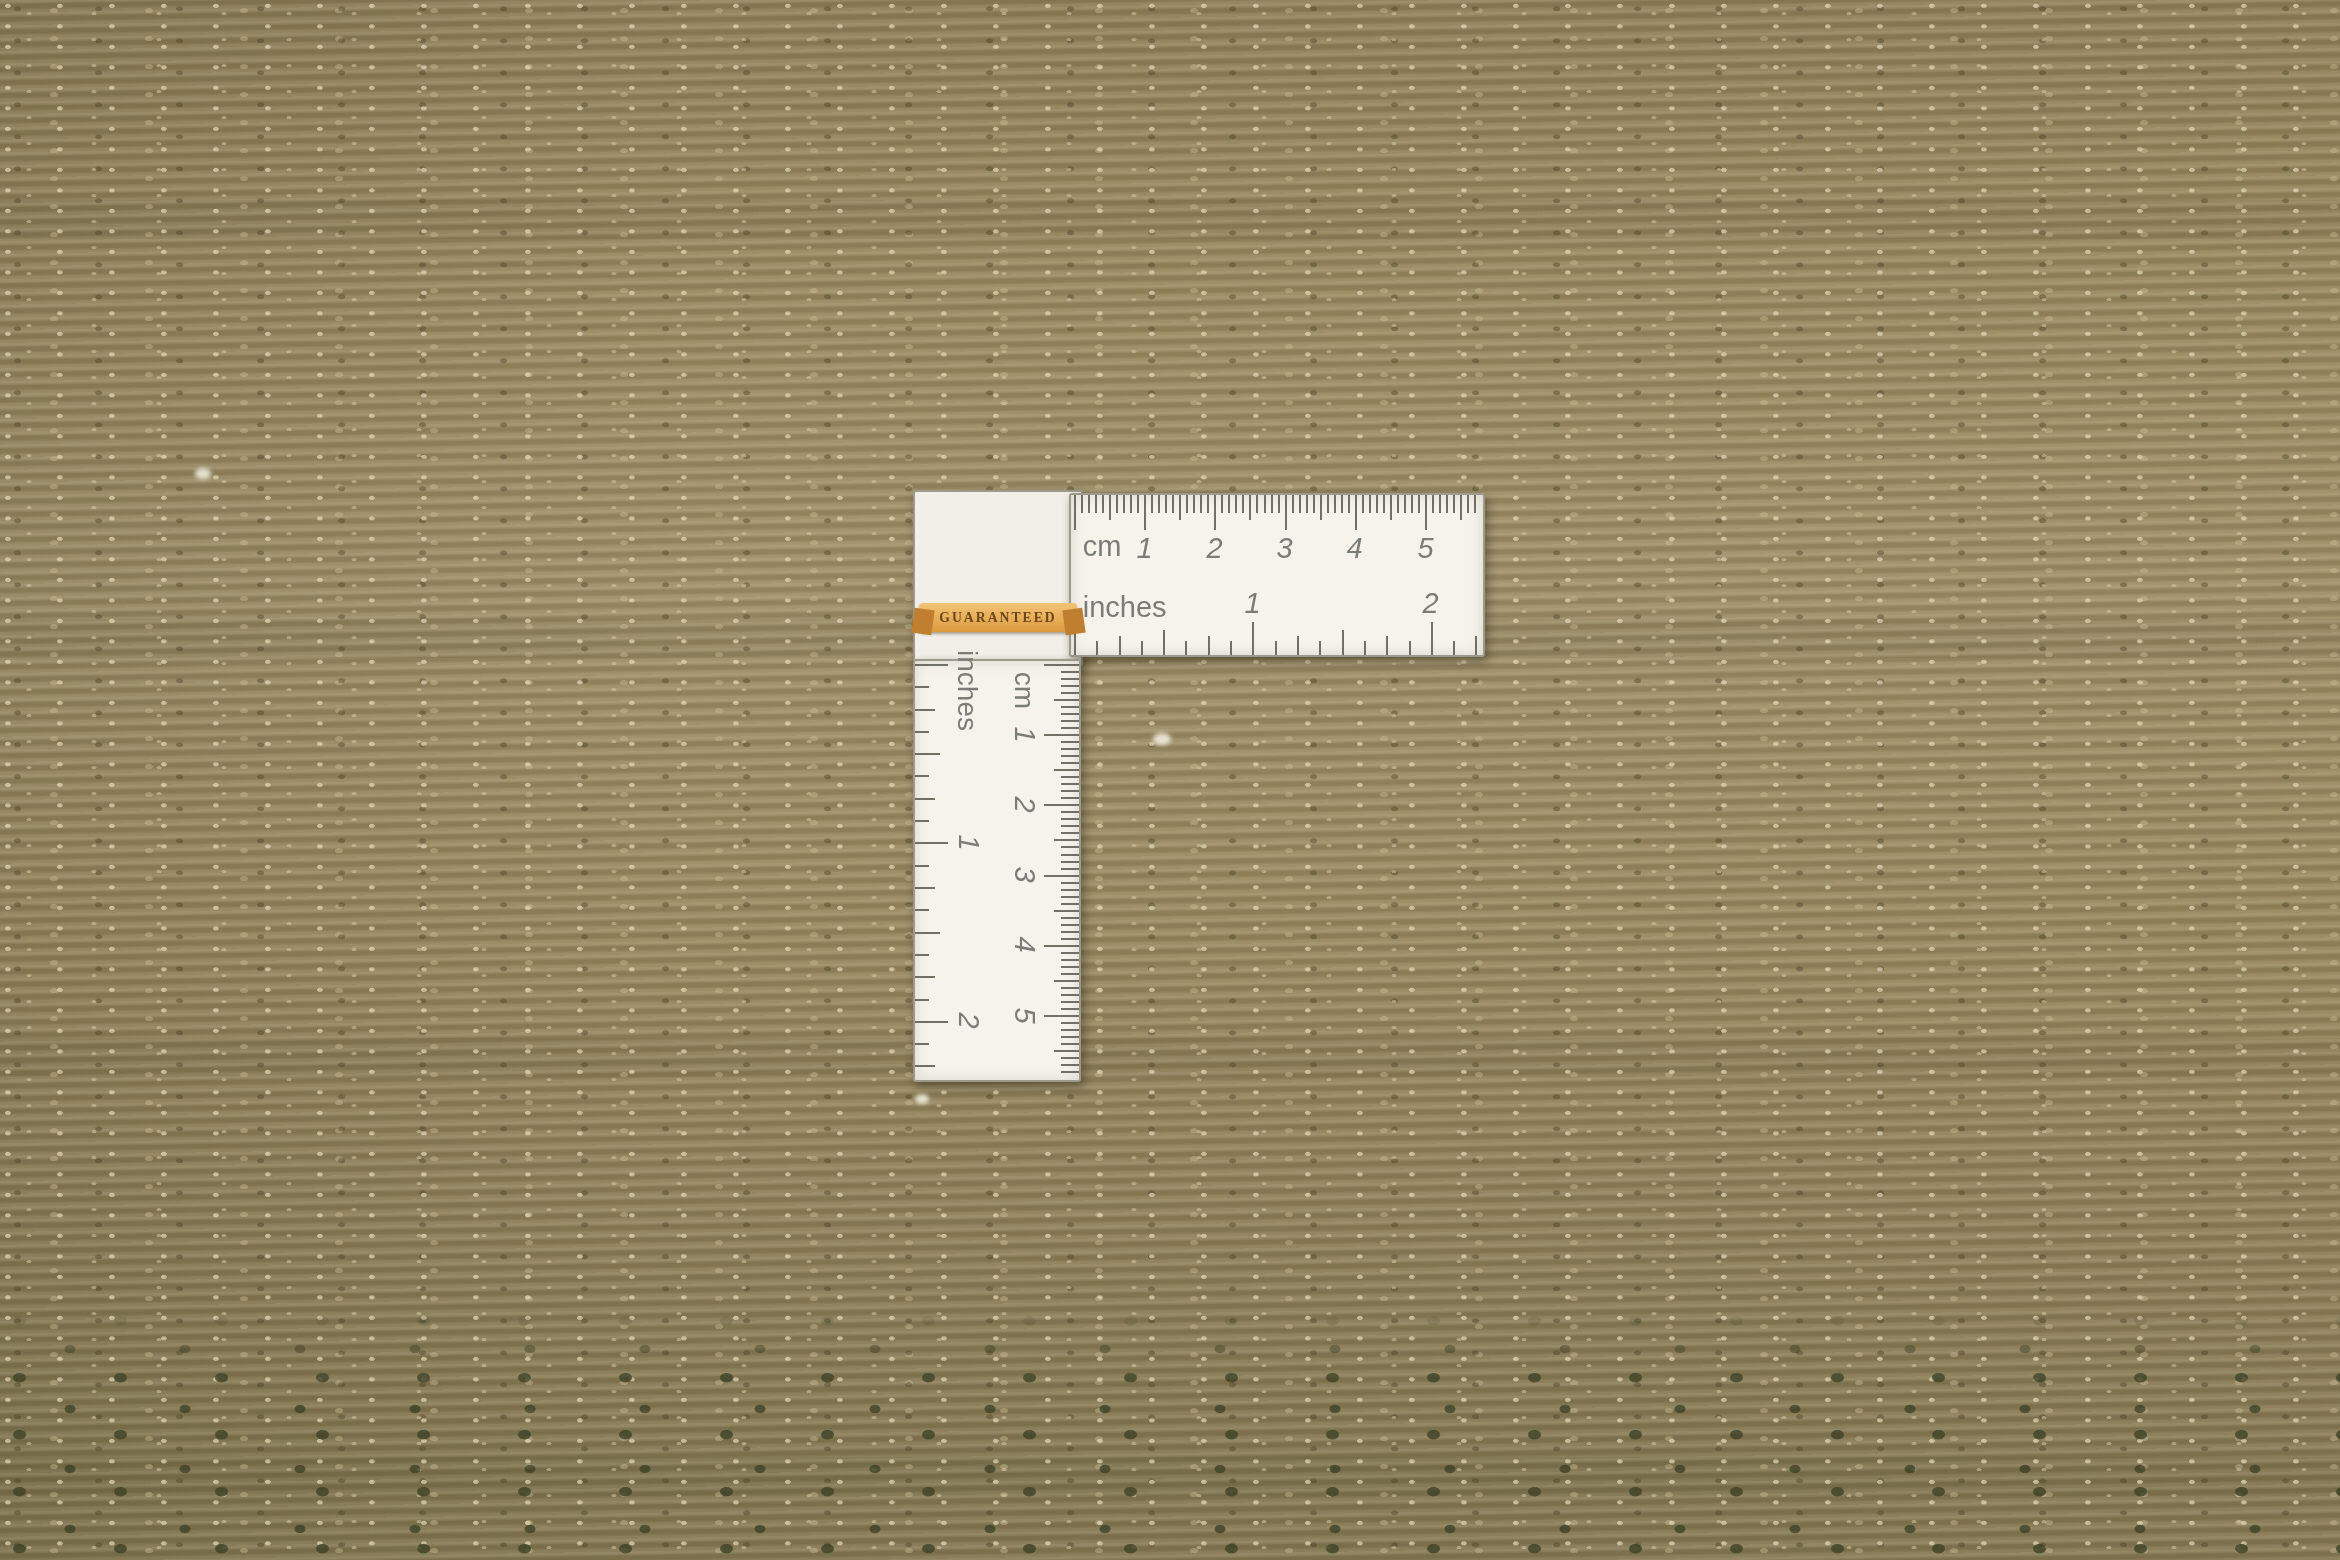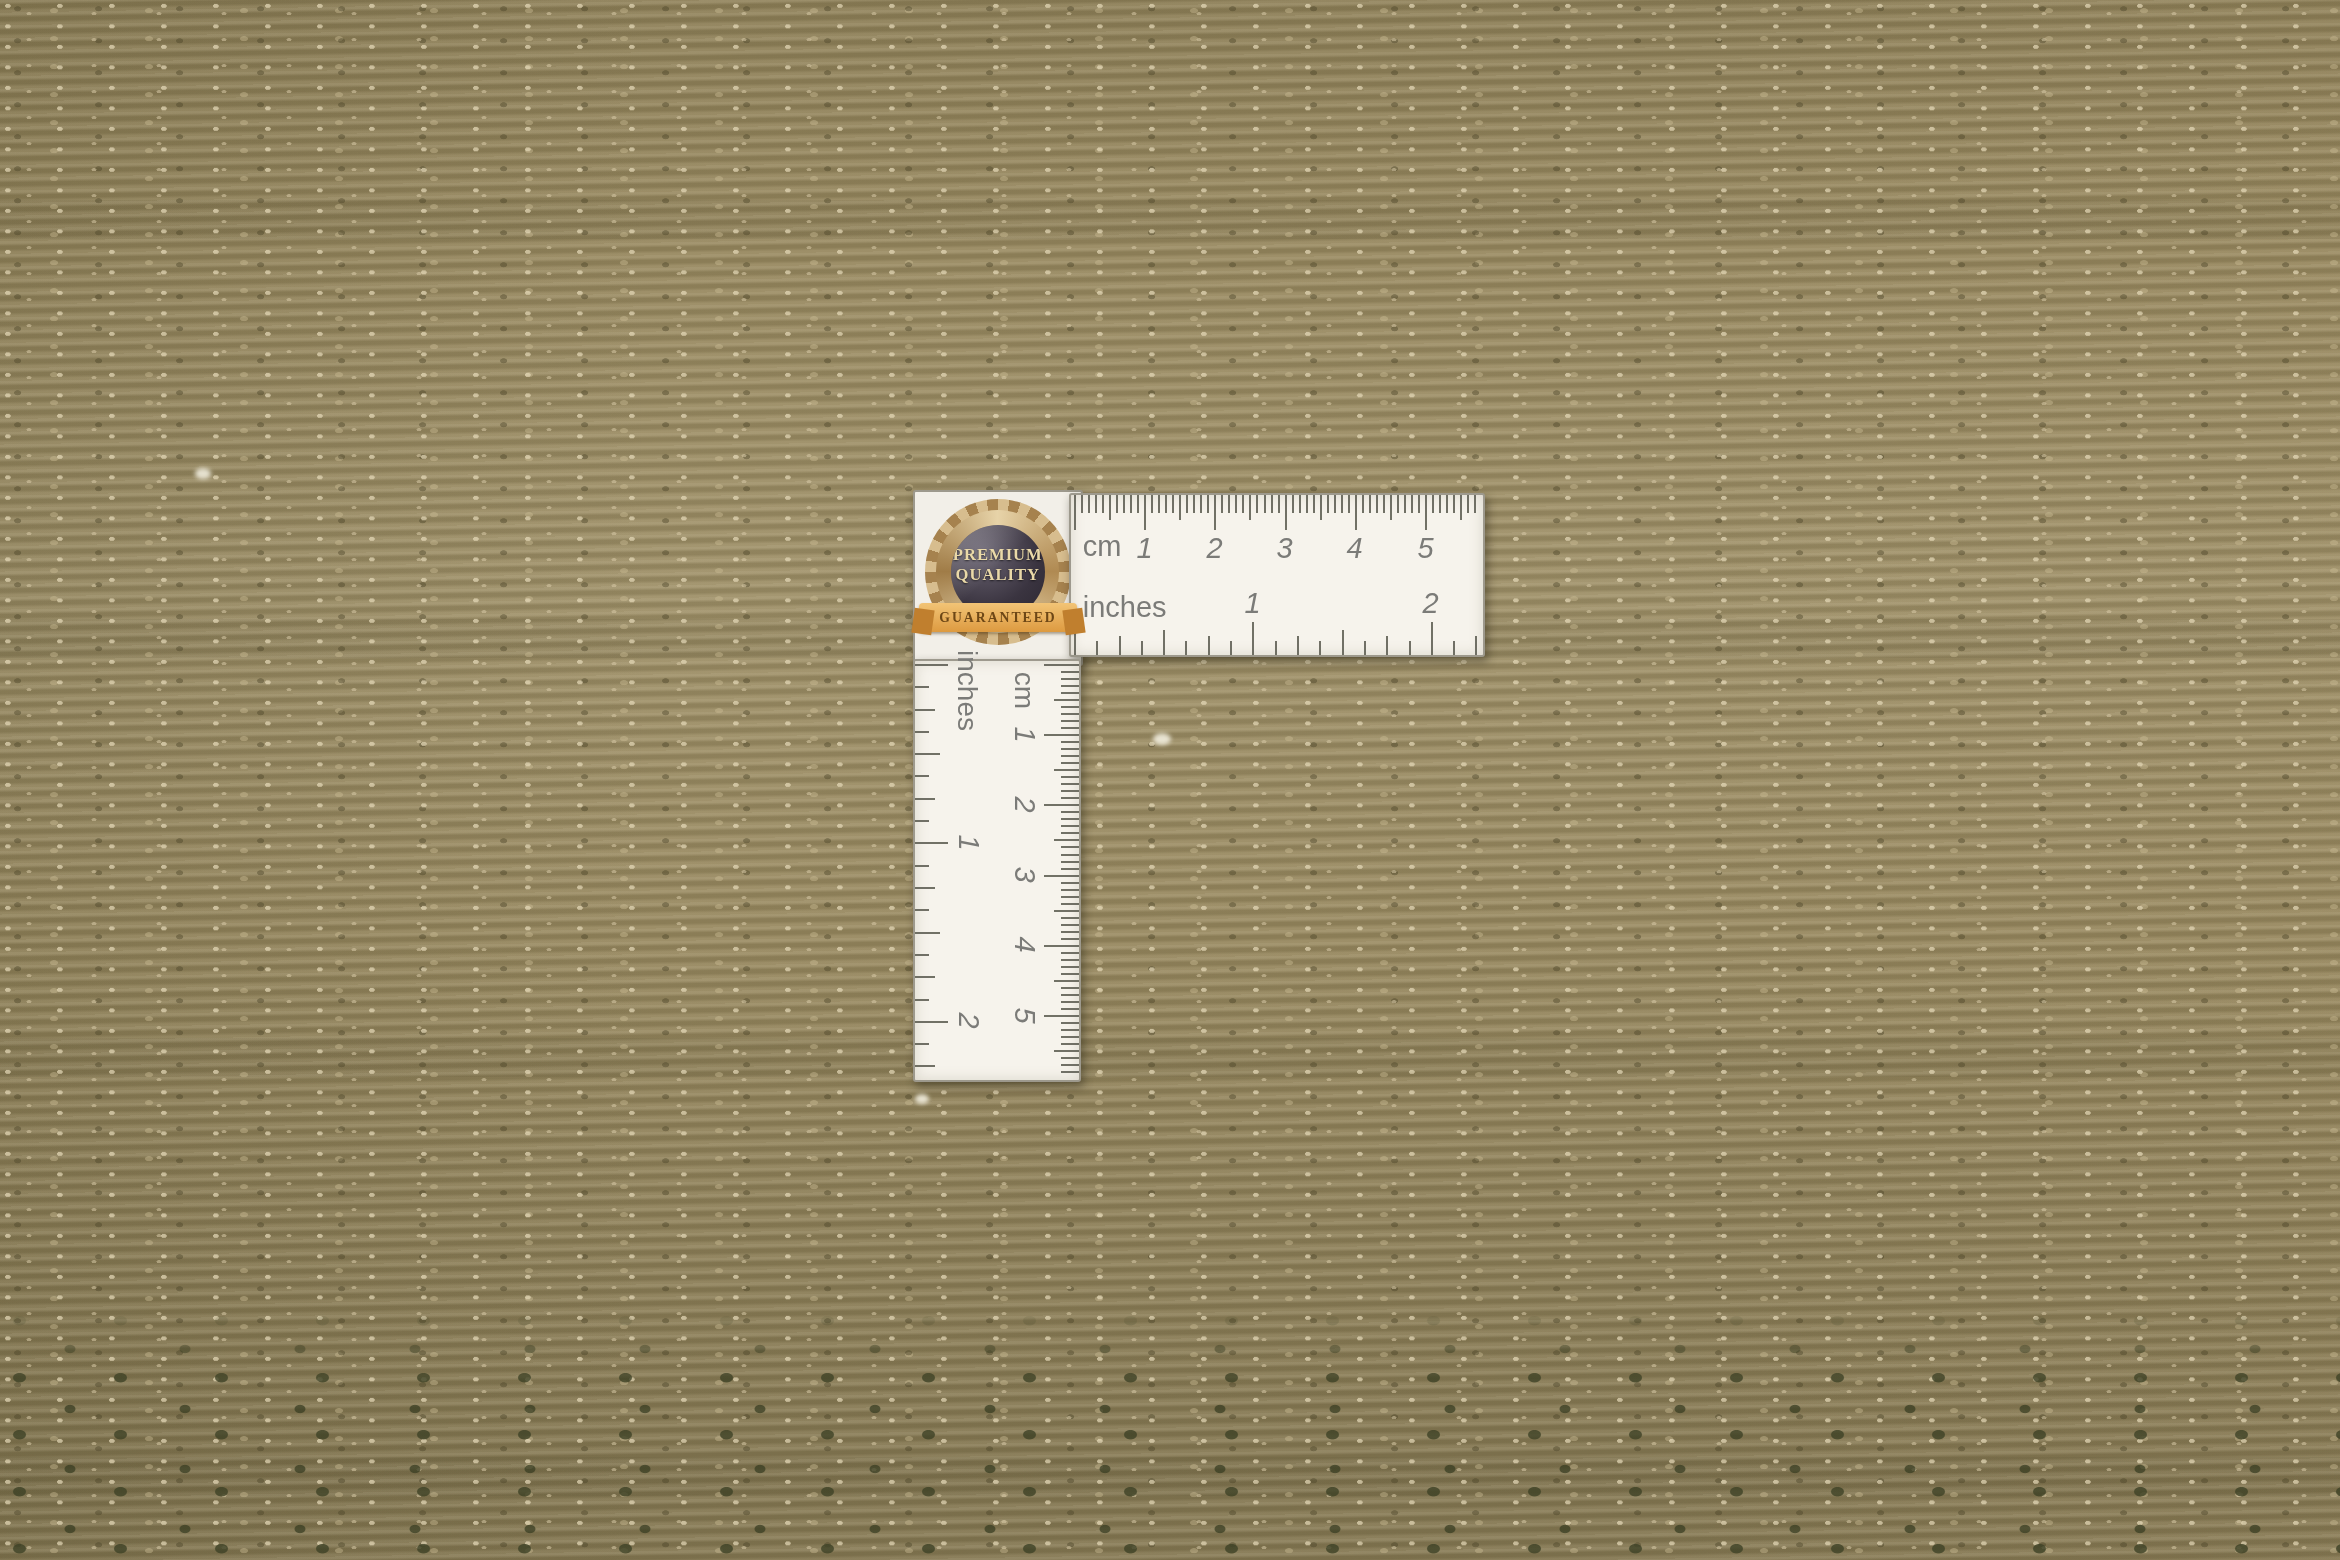--- a/index.html
+++ b/index.html
@@ -96,30 +96,20 @@
 <div class="scene">
 
   <div class="rug"></div>
   <div class="dot-rows"></div>
 
   <div class="fuzz" style="left:195px;top:468px;width:15.6px;height:10.7px;"></div>
   <div class="fuzz" style="left:1153px;top:733px;width:17.6px;height:11.7px;"></div>
   <div class="fuzz" style="left:915px;top:1094px;width:13.7px;height:9.8px;"></div>
 
   <div class="badge-card">
-    <div class="badge-ring">
-      <div class="badge-inner">
-        <div class="badge-center">
-          <div class="badge-title">
-            <span>PREMIUM</span>
-            <span>QUALITY</span>
-          </div>
-        </div>
-      </div>
-    </div>
     <div class="ribbon">
       <span class="ribbon-text">GUARANTEED</span>
     </div>
   </div>
 
   <div class="ruler hruler">
     <span class="unit-label" style="left:11.7px;top:37px;">cm</span>
     <span class="unit-label" style="left:11.7px;bottom:33px;">inches</span>
     <div id="h-cm">
         <i class="tick" style="left: 2.9px; top: 0px; height: 35px;"></i>

